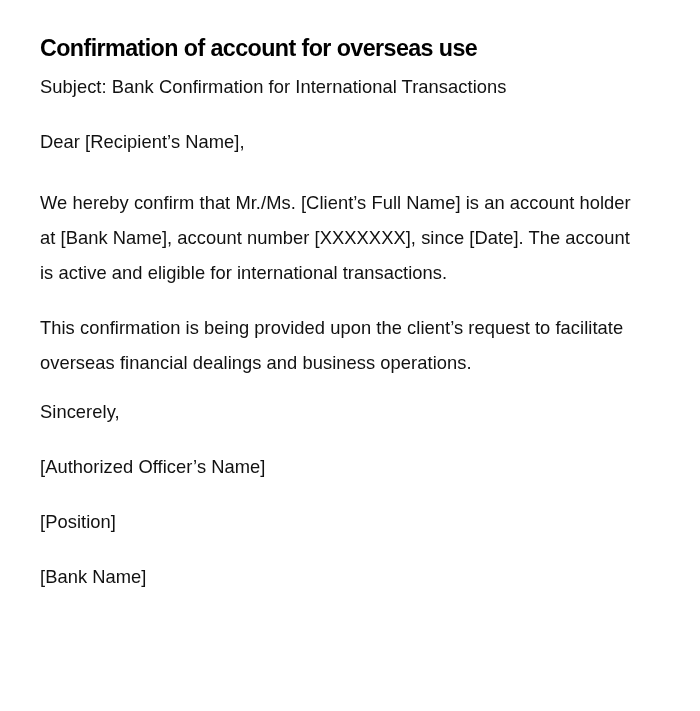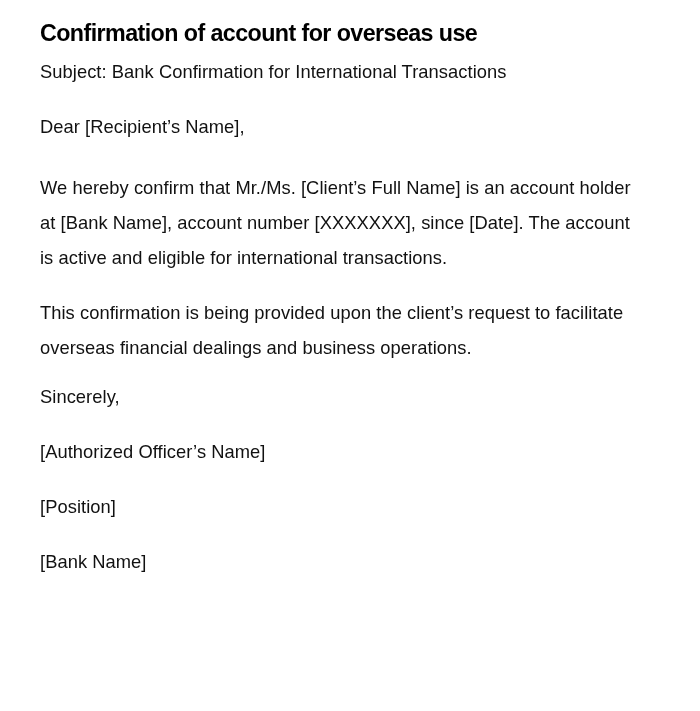--- a/index.html
+++ b/index.html
@@ -11,21 +11,21 @@
       width: 700px;
       height: 711px;
       overflow: hidden;
       position: relative;
       font-family: "Liberation Sans", sans-serif;
       color: #111111;
     }
     .page {
       position: absolute;
       left: 40px;
-      top: 16px;
+      top: 31px;
       width: 610px;
     }
     .title {
       font-size: 24px;
       font-weight: bold;
       letter-spacing: -0.6px;
       line-height: 34px;
       margin: 0 0 10px 0;
       color: #000000;
       transform: scaleX(0.97);

